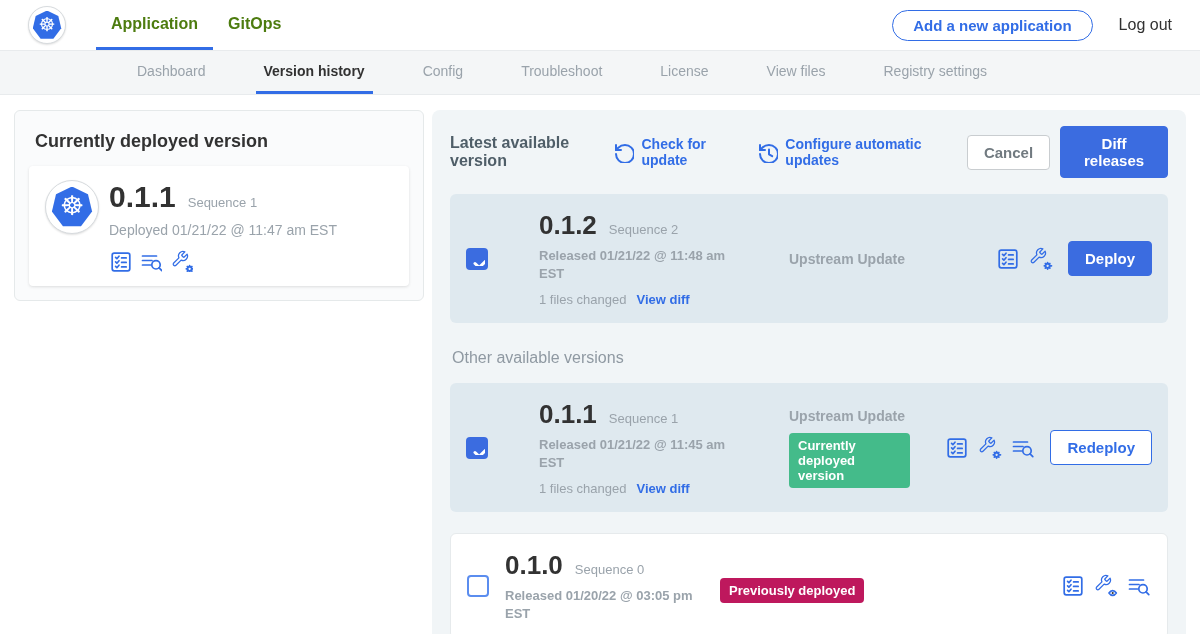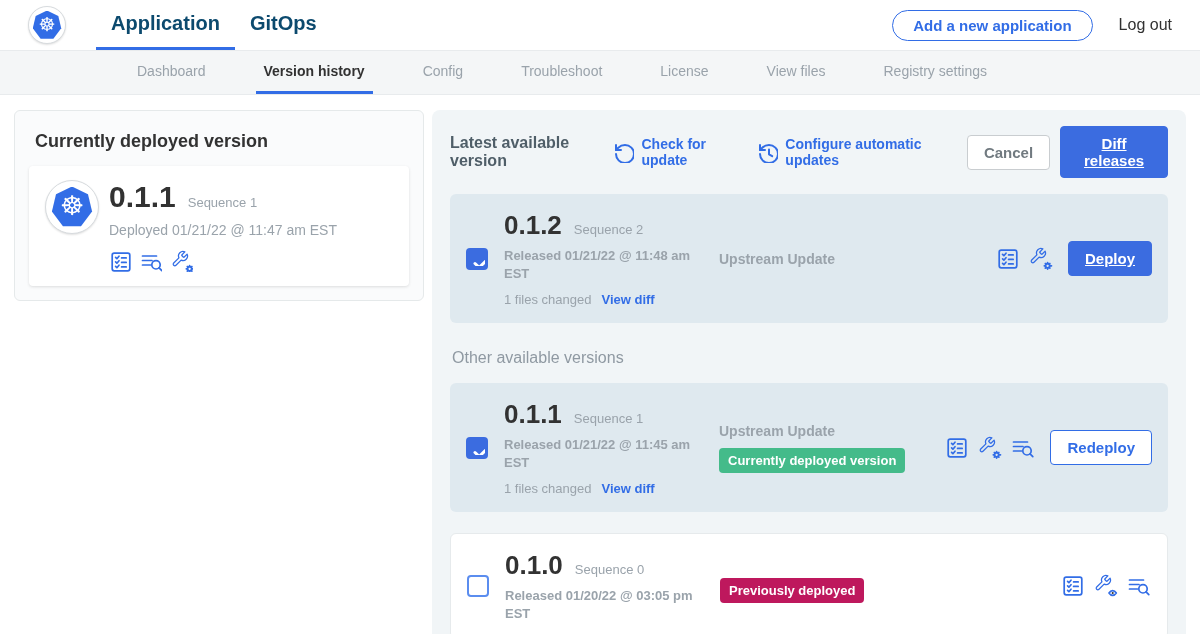--- a/index.html
+++ b/index.html
@@ -8,22 +8,22 @@
 
   
   .topnav { height:50px; display:flex; align-items:center; padding:0 28px; background:#fff; }
   .k8s-logo { width:38px; height:38px; border-radius:50%; background:#fff;
     border:1px solid #d7dbde; box-shadow:0 1px 2px rgba(0,0,0,.12);
     display:flex; align-items:center; justify-content:center; flex:0 0 auto; }
   .k8s-hept { width:29px; height:29px; background:#326de6; display:flex; align-items:center; justify-content:center;
     clip-path:polygon(50% 0%, 89% 19%, 99% 61%, 72% 97%, 28% 97%, 1% 61%, 11% 19%); }
   .k8s-wheel { color:#fff; font-size:19px; line-height:1; transform:translateY(-1px); }
   .topnav-tabs { display:flex; height:50px; margin-left:30px; }
-  .topnav-tab { display:flex; align-items:center; padding:0 15px; font-size:20px; font-weight:700;
-    color:#0c4a6e; border-bottom:3px solid transparent; cursor:pointer; }
+  .topnav-tab { display:flex; align-items:center; padding:0 15px; font-size:16px; font-weight:700;
+    color:#4d7c0f; border-bottom:3px solid transparent; cursor:pointer; }
   .topnav-tab.active { border-bottom-color:#326de6; }
   .topnav-right { margin-left:auto; display:flex; align-items:center; gap:26px; }
   .pill-btn { border:1px solid #326de6; color:#326de6; background:#fff; border-radius:16px;
     font-size:15px; font-weight:700; padding:6px 20px; cursor:pointer;
     font-family:"Liberation Sans","DejaVu Sans",sans-serif; }
   .logout { font-size:16px; color:#323232; cursor:pointer; }
 
   
   .subnav { height:45px; background:#f4f6f7; border-top:1px solid #e8ebed; border-bottom:1px solid #e8ebed;
     display:flex; padding-left:129px; gap:42px; }
@@ -57,25 +57,25 @@
   
   .available-panel { flex:1; background:#f1f5f7; border-radius:8px; padding:16px 18px 10px 18px; }
   .avail-header { display:flex; align-items:center; margin-bottom:16px; }
   .avail-title { font-size:16px; font-weight:700; color:#4f5e68; margin-right:14px; }
   .link-btn { display:flex; align-items:center; gap:7px; color:#326de6; font-size:14px; font-weight:700;
     cursor:pointer; margin-right:26px; }
   .avail-header .spacer { flex:1; }
   .btn { border-radius:4px; font-size:15px; font-weight:700; padding:8px 16px; cursor:pointer;
     font-family:"Liberation Sans","DejaVu Sans",sans-serif; }
   .btn.ghost { background:#fff; border:1px solid #c9cdd0; color:#717a80; margin-right:10px; }
-  .btn.primary { background:#3b6ce0; border:1px solid #3b6ce0; color:#fff;text-decoration:underline; }
+  .btn.primary { background:#3b6ce0; border:1px solid #3b6ce0; color:#fff; }
   .btn.outline { background:#fff; border:1px solid #326de6; color:#326de6; }
 
   .version-card { border-radius:6px; display:flex; align-items:center; padding:16px; }
-  .version-card.selected { background:#dfe9ef; }
+  .version-card.selected { background:#dfe9ef;gap:35px; }
   .version-card.plain { background:#fff; border:1px solid #e6eaec; }
   .card-0 { min-height:120px; }
   .card-1 { min-height:122px; margin-bottom:21px; }
   .card-2 { min-height:103px; }
 
   .checkbox { width:22px; height:22px; border-radius:4px; flex:0 0 auto; margin-right:16px;
     display:flex; align-items:center; justify-content:center; cursor:pointer; }
   .checkbox.checked { background:#3b6ce0; }
   .checkbox.unchecked { background:#fff; border:2px solid #5b8def; }
   .checkbox svg { width:15px; height:15px; fill:none; stroke:#fff; stroke-width:3;

